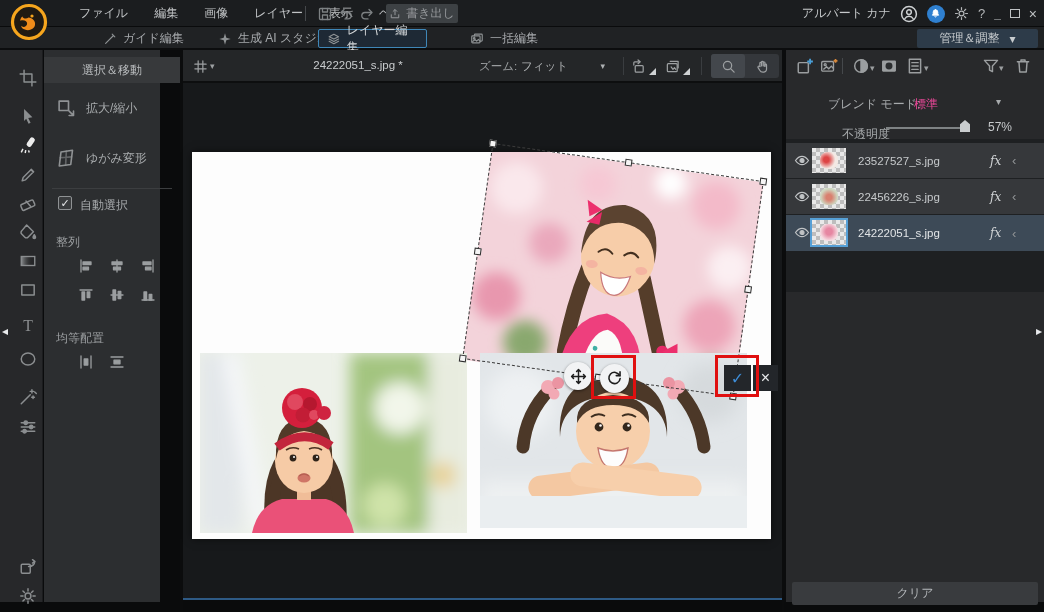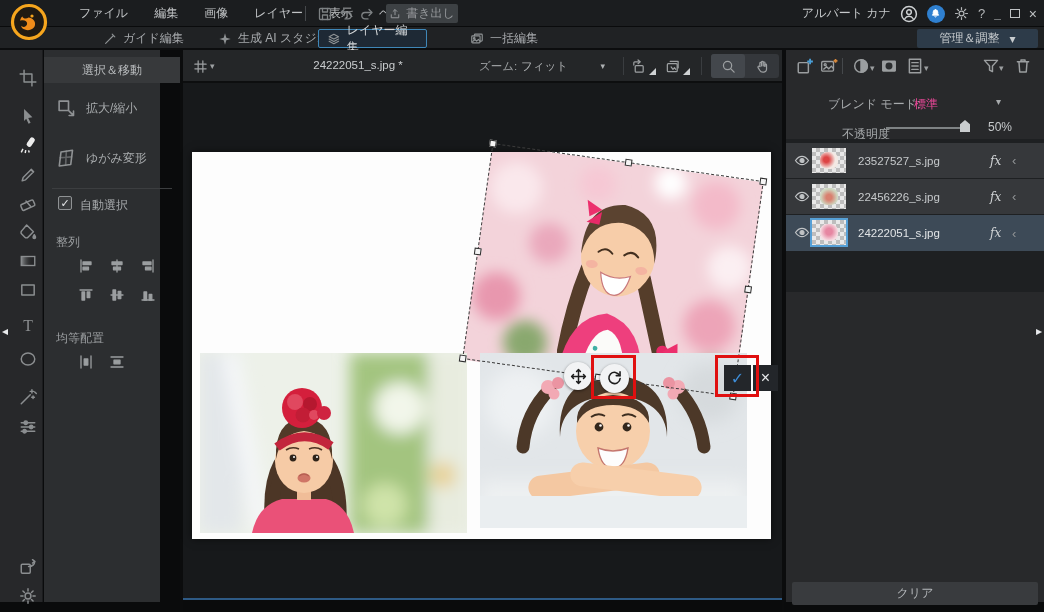--- a/index.html
+++ b/index.html
@@ -669,21 +669,21 @@
 
     <div class="blend-row">
       <span style="position:absolute; left:42px; top:2px">ブレンド モード:</span>
       <span style="position:absolute; left:128px; top:2px; color:#ec4899">標準</span>
       <span style="position:absolute; left:210px; top:2px; font-size:10px">▾</span>
     </div>
     <div class="op-row">
       <span style="position:absolute; left:56px; top:8px">不透明度</span>
       <div class="op-track"></div>
       <div class="op-knob"></div>
-      <span style="position:absolute; left:202px; top:2px; color:#c6c9cb">50%</span>
+      <span style="position:absolute; left:202px; top:2px; color:#c6c9cb">57%</span>
     </div>
 
     <div class="layer-rows">
       <div class="lrow" style="top:4px">
         <span class="eye ic">
             <svg viewBox="0 0 16 13" fill="none" stroke="currentColor" stroke-width="1.2">
               <path d="M1.5 6.5C3.5 3.6 5.9 2.3 8 2.3s4.5 1.3 6.5 4.2C12.5 9.4 10.1 10.7 8 10.7S3.5 9.4 1.5 6.5z"></path>
               <circle cx="8" cy="6.5" r="2" fill="currentColor"></circle>
             </svg>
           </span>

